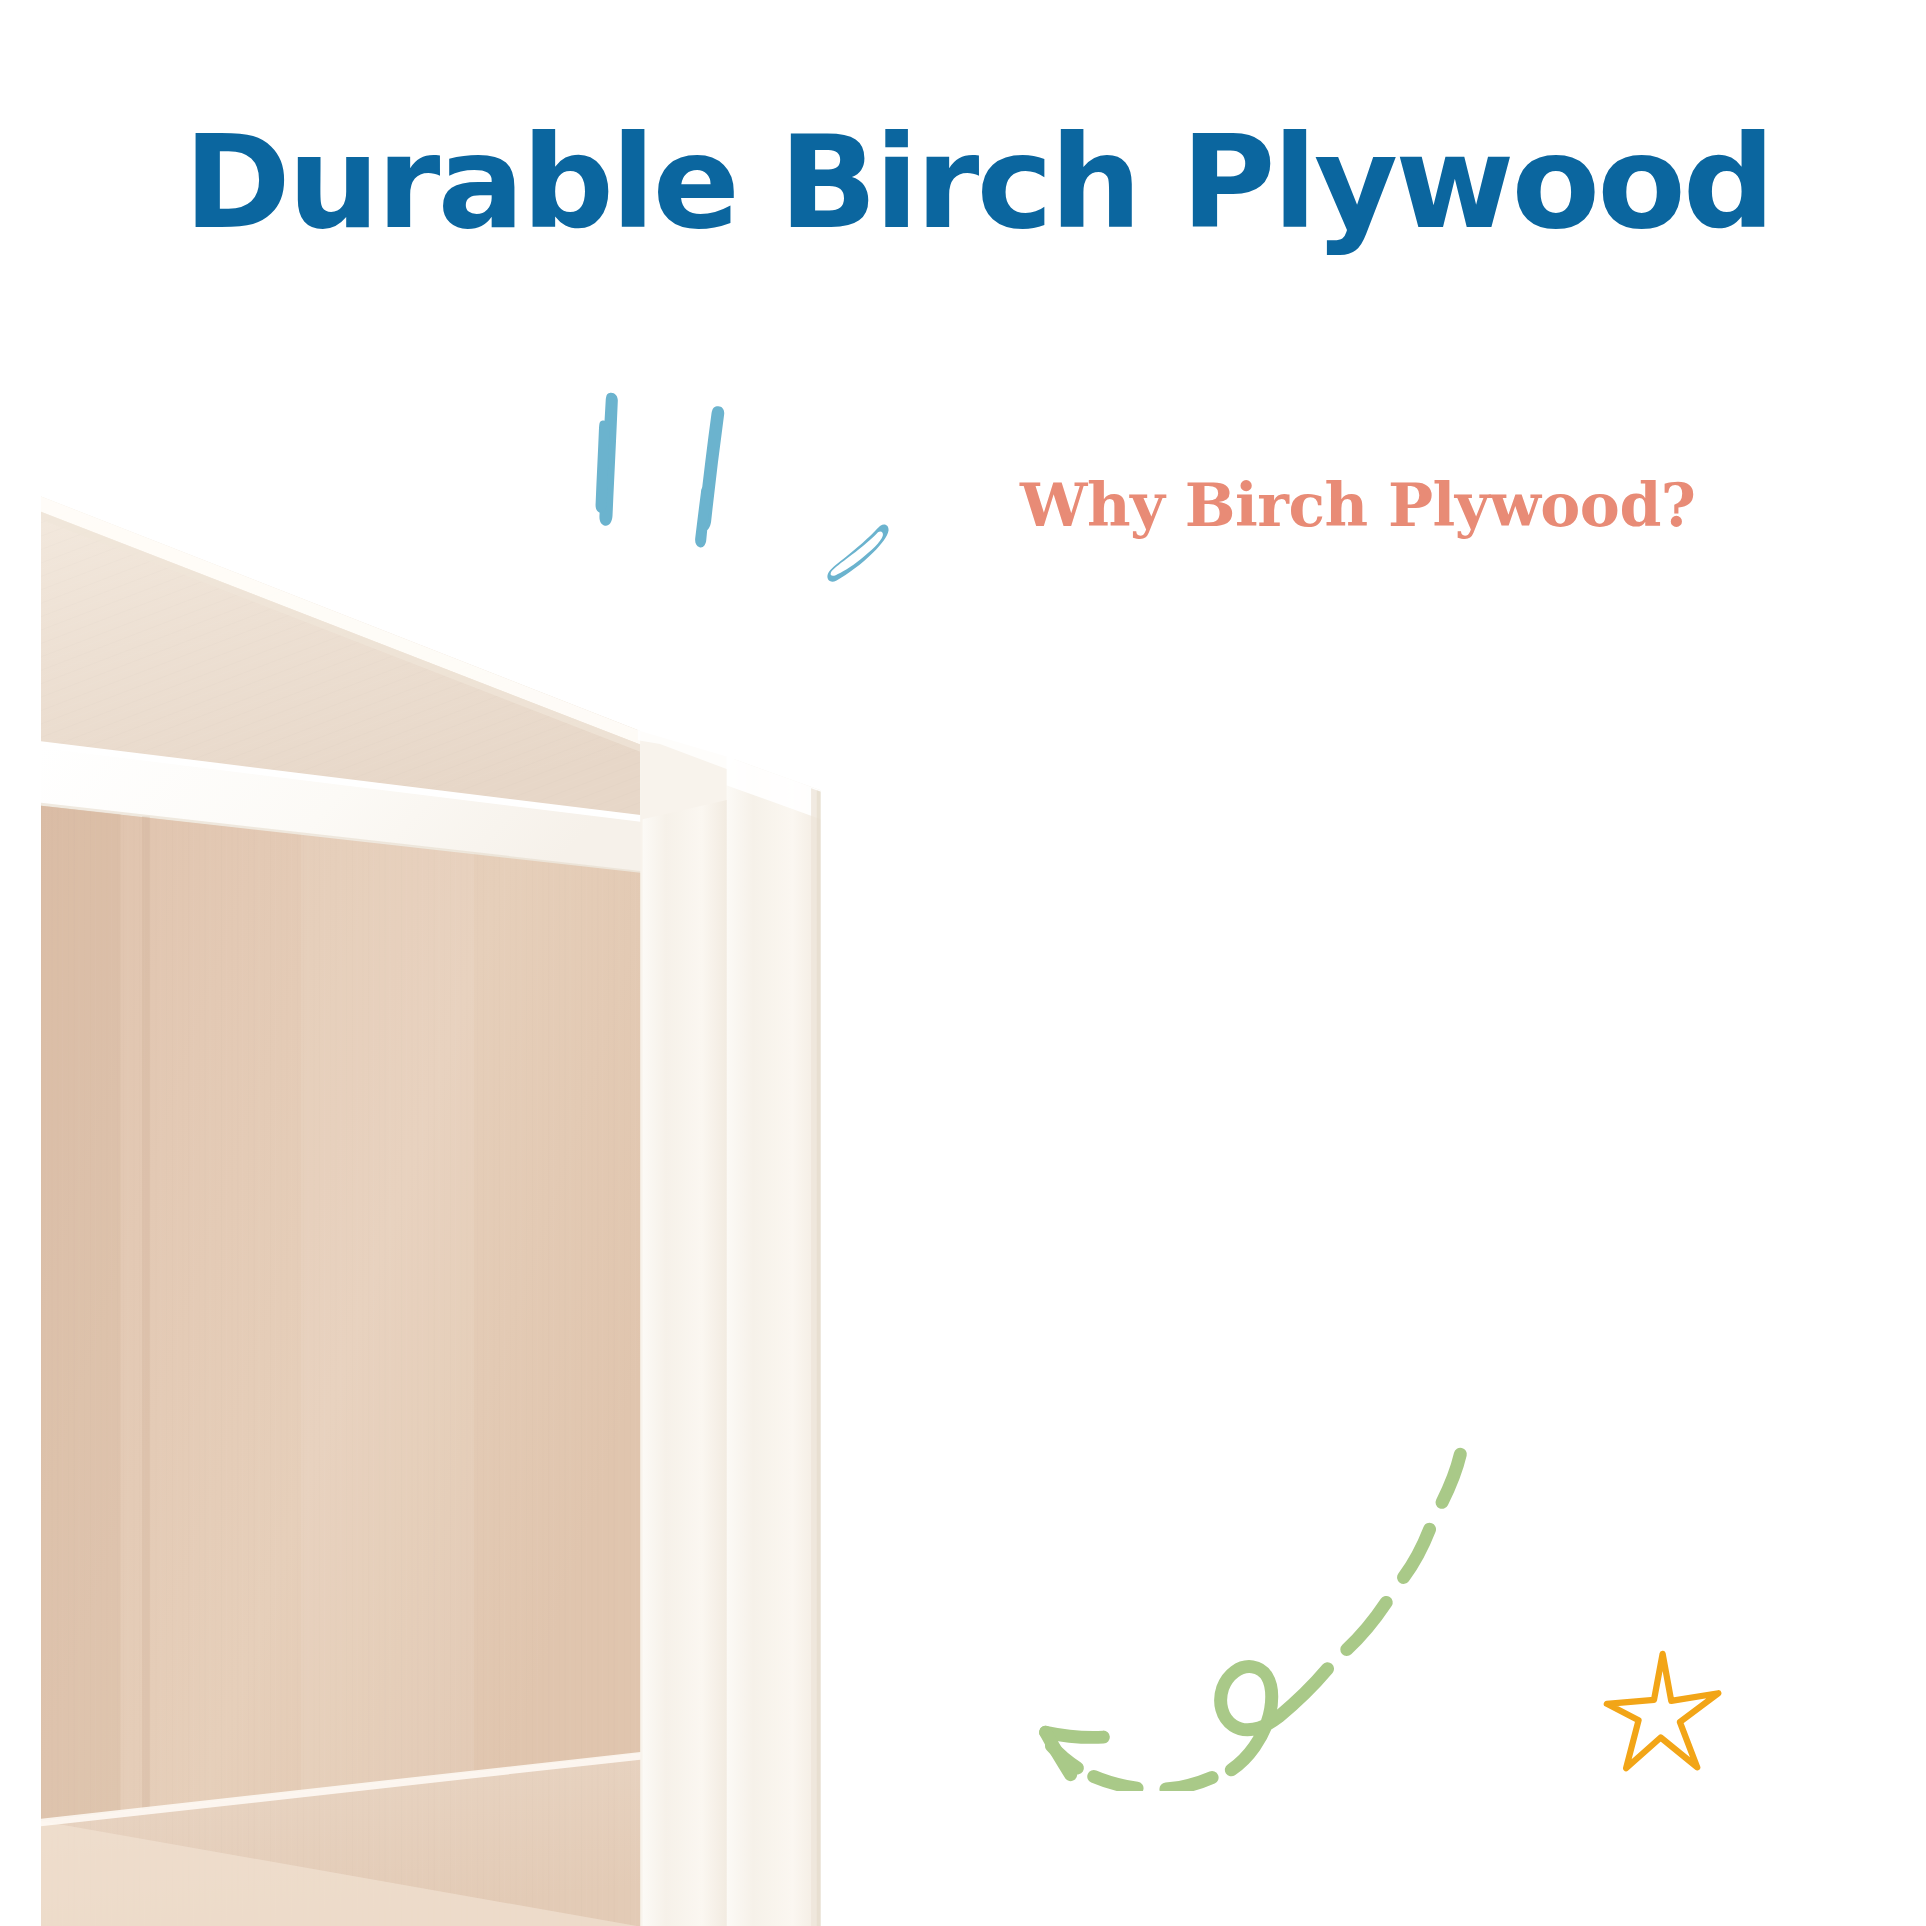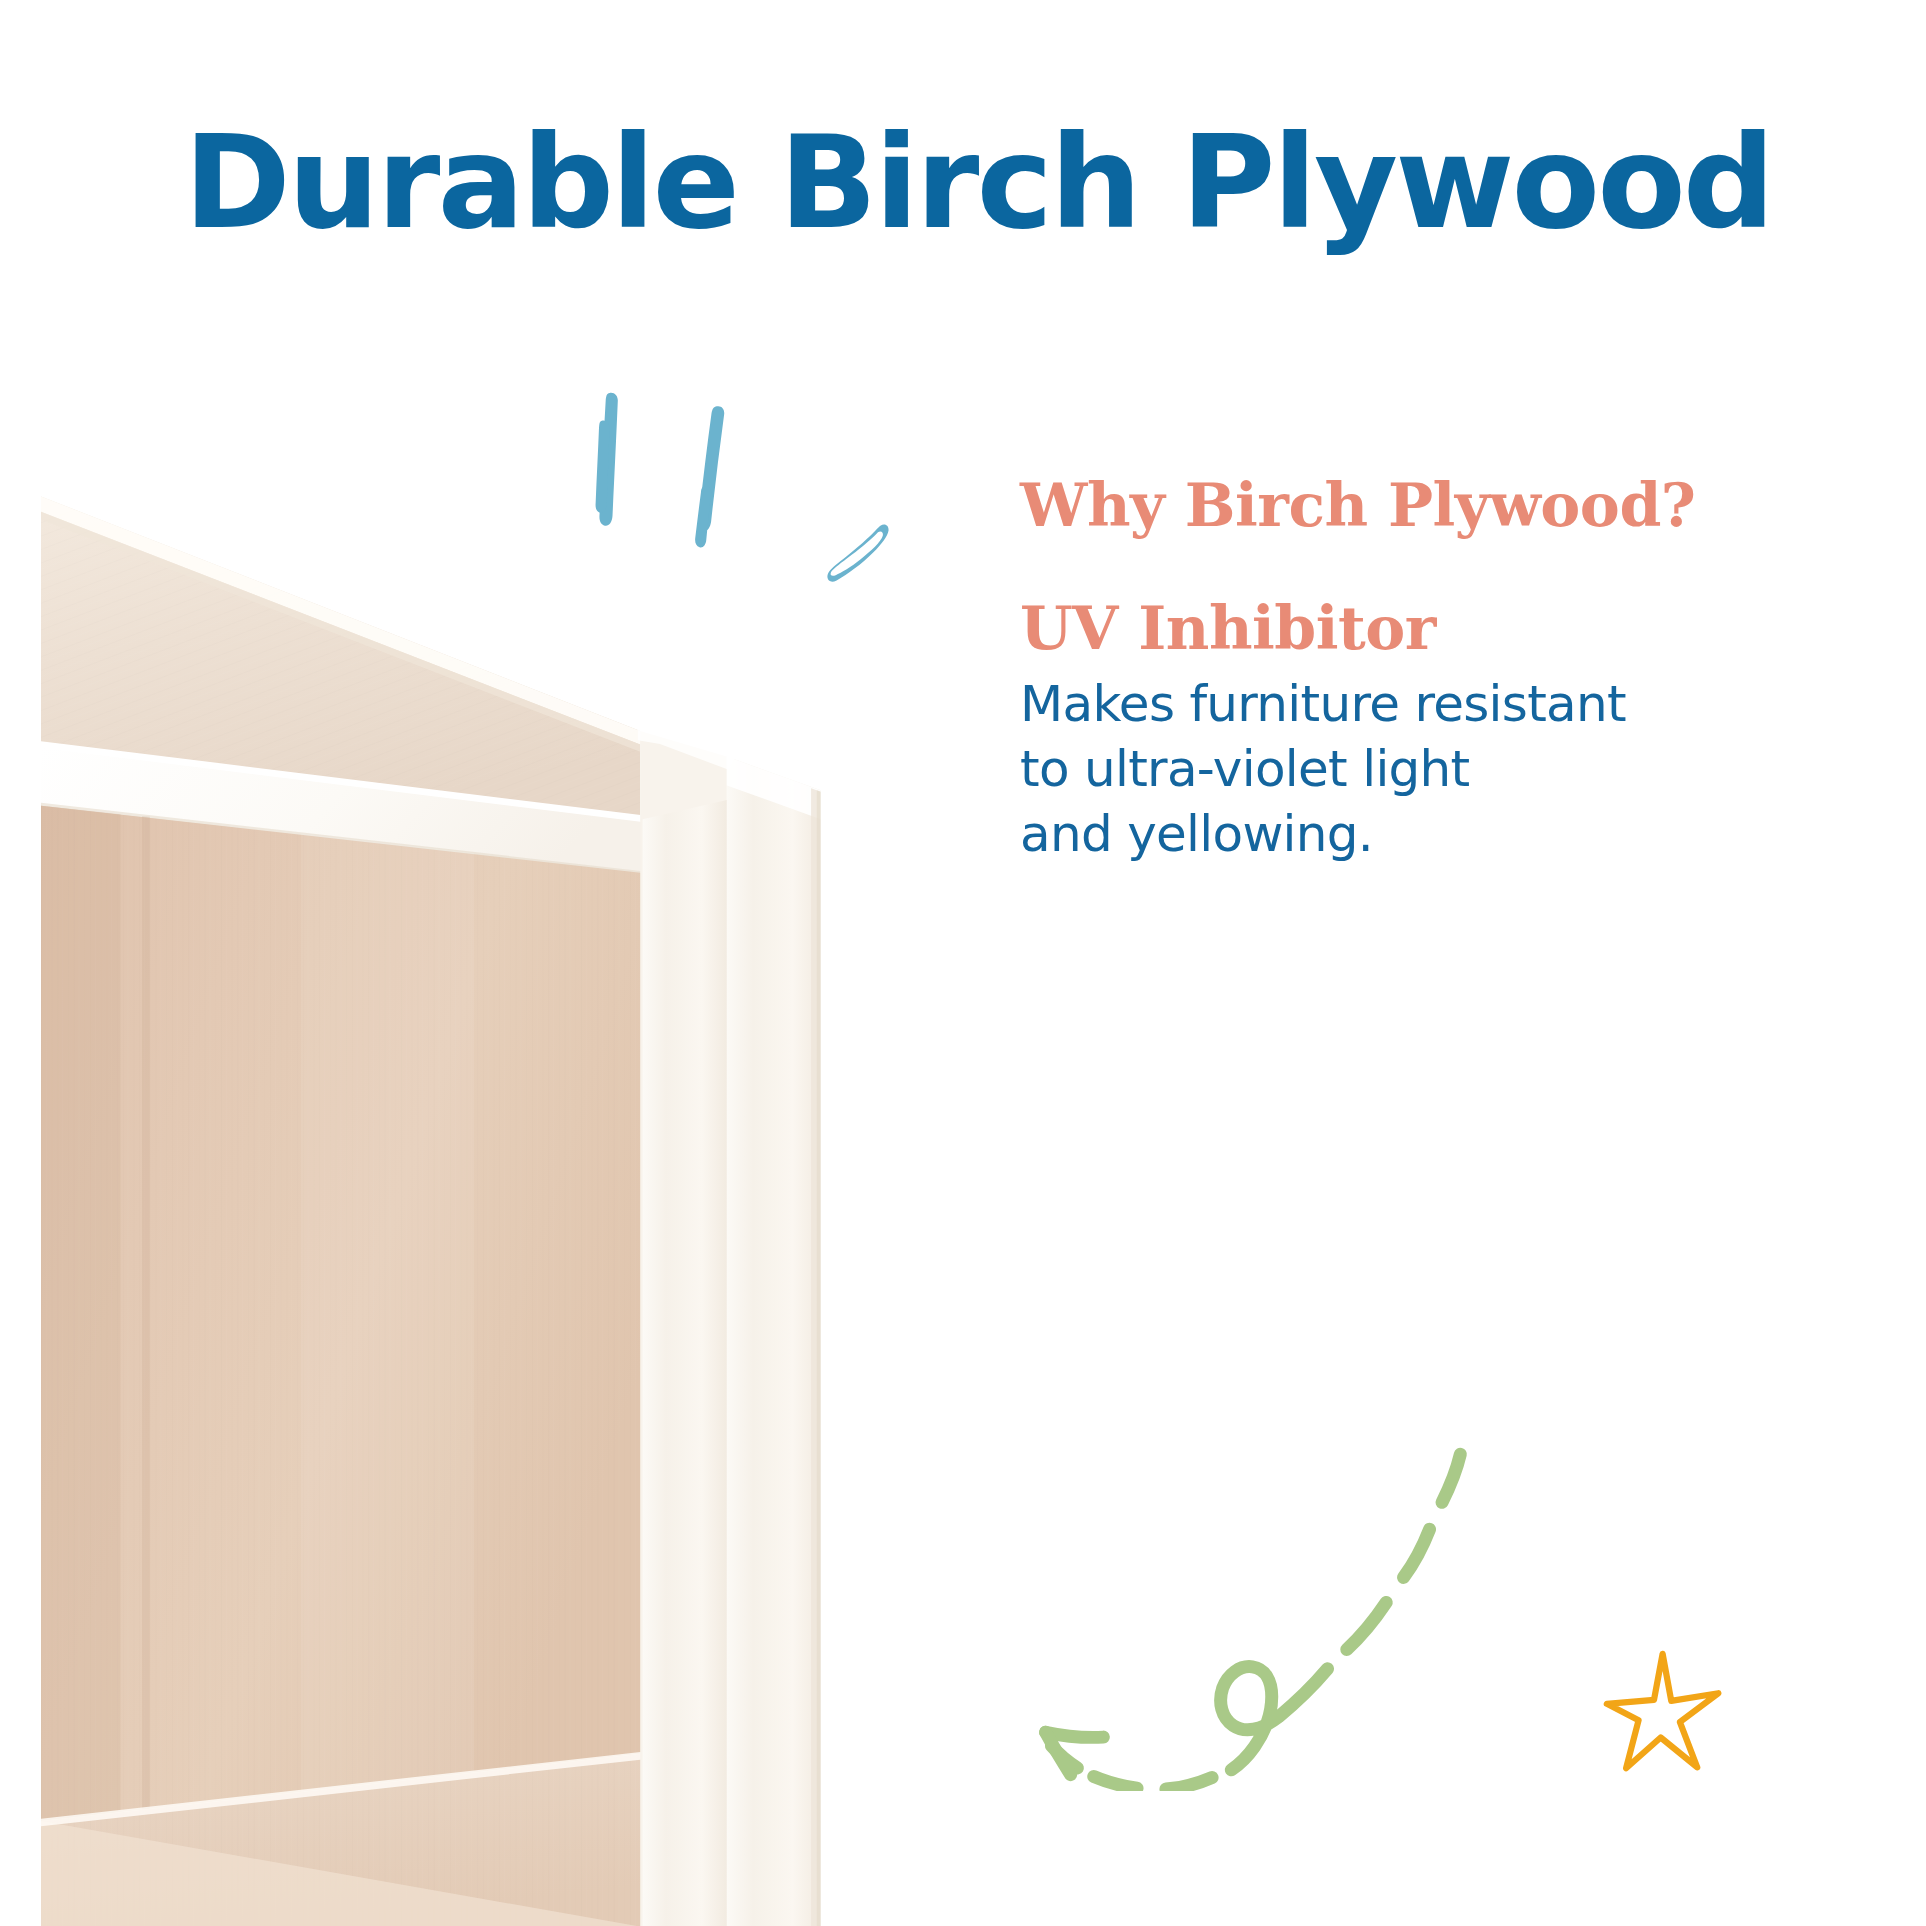--- a/index.html
+++ b/index.html
@@ -237,28 +237,20 @@
 
   <div class="feature-block">
     <h2 class="feature-heading">Why Birch Plywood?</h2>
     <p class="feature-body">
     </p>
   </div>
 
   <div class="feature-block">
   </div>
 
-  <div class="feature-block">
-    <h2 class="feature-heading">UV Inhibitor</h2>
-    <p class="feature-body">
-      <span>Makes furniture resistant</span>
-      <span>to ultra-violet light</span>
-      <span>and yellowing.</span>
-    </p>
-  </div>
 
 </div>
 
 <div id="arrow-doodle">
   <svg viewBox="0 0 1010 740" width="486" height="356">
     <g fill="none" stroke="#A9C988" stroke-width="27" stroke-linecap="round">
 
       <path d="M 884,40 C 876,74 862,108 846,140"></path>
       <path d="M 820,196 C 806,232 788,266 766,296"></path>
       <path d="M 730,348 C 706,384 678,418 648,446"></path>

